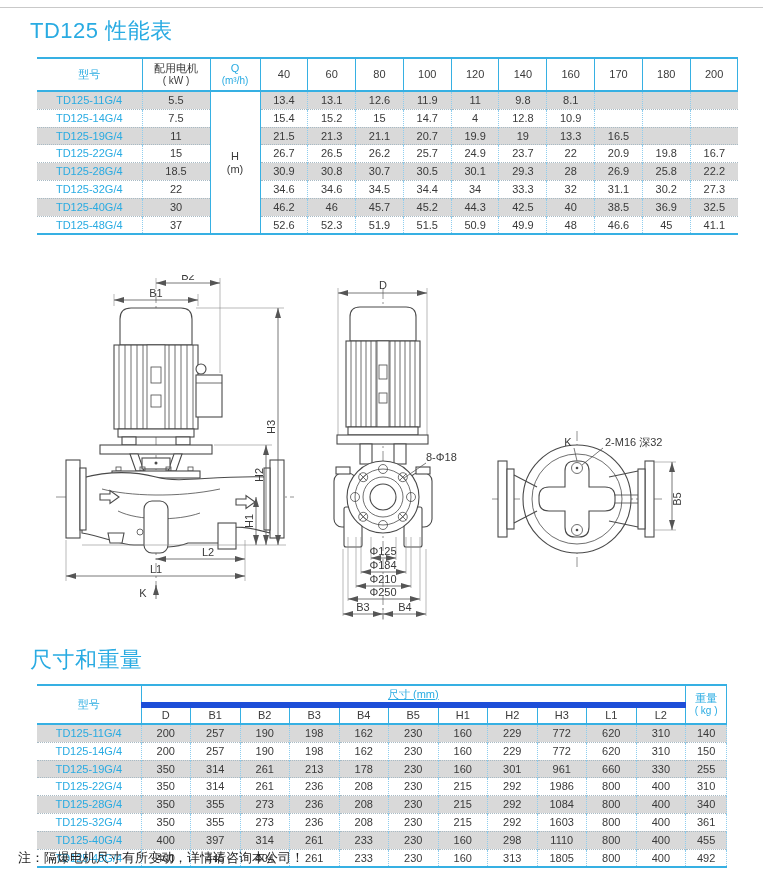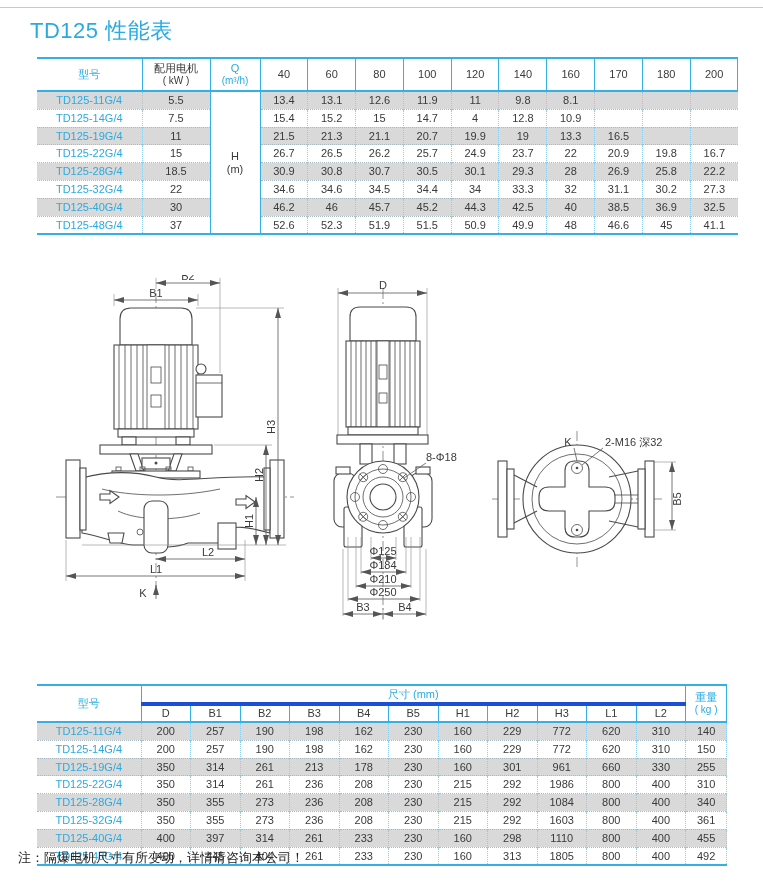--- a/index.html
+++ b/index.html
@@ -13,21 +13,21 @@
         font-size:11px;color:#3a3a3a;}
   table.perf{top:57px;width:701px;border-top:2px solid #36b0e3;border-bottom:2px solid #36b0e3;}
   table.dims{top:684px;width:690px;border-top:2px solid #36b0e3;border-bottom:2px solid #36b0e3;}
   th,td{padding:0;text-align:center;font-weight:normal;line-height:1.15;}
   thead th{border-bottom:2px solid #36b0e3;}
   .perf thead th{height:31px;}
   .perf thead th + th{border-left:1px solid #36b0e3;}
   .perf thead th:last-child{border-right:1px solid #36b0e3;}
   .dims thead tr:first-child th{height:16px;}
   .dims thead tr:nth-child(2) th{height:15px;border-left:1px solid #36b0e3;}
-  .dims thead th.group{border-left:1px solid #36b0e3;border-bottom:4px solid #1d4ed8;}
+  .dims thead th.group{border-left:1px solid #36b0e3;border-bottom:6px solid #1d4ed8;text-decoration:underline;}
   .dims thead th.wcell{border-left:1px solid #36b0e3;border-right:1px solid #36b0e3;border-bottom:2px solid #36b0e3;margin-top:26px;}
   .dims thead th.mcell{border-bottom:2px solid #36b0e3;}
   tbody td{height:16.8px;}
   tbody tr + tr td{border-top:1px dotted #a8bac4;}
   tbody td + td{border-left:1px dotted #8ecdee;}
   .perf tbody tr:nth-child(odd) td,
   .dims tbody tr:nth-child(odd) td{background:#d9d9d9;}
   td.hcell{background:#fff !important;border-left:1px solid #36b0e3;border-right:1px solid #36b0e3;border-top:none;}
   .dims tbody td:last-child{border-right:1px dotted #8ecdee;}
   .cyan{color:#29abe2;}
@@ -395,20 +395,21 @@
     <text x="78" y="31" text-anchor="middle">K</text>
     <line class="dim" x1="113" y1="33" x2="92" y2="50"></line>
     <text x="115" y="31" text-anchor="start">2-M16 深32</text>
 
     <line class="ext" x1="164" y1="47" x2="186" y2="47"></line>
     <line class="ext" x1="164" y1="115" x2="186" y2="115"></line>
     <line class="dim" x1="182" y1="47" x2="182" y2="115" marker-start="url(#a3)" marker-end="url(#a3)"></line>
     <text x="191" y="84" text-anchor="middle" transform="rotate(-90,191,84)">B5</text>
   </svg>
 
+  <div class="title t2">尺寸和重量</div>
 
   <table class="dims">
     <colgroup>
       <col style="width:104px">
       <col style="width:49.5px">
         <col style="width:49.5px">
         <col style="width:49.5px">
         <col style="width:49.5px">
         <col style="width:49.5px">
         <col style="width:49.5px">

